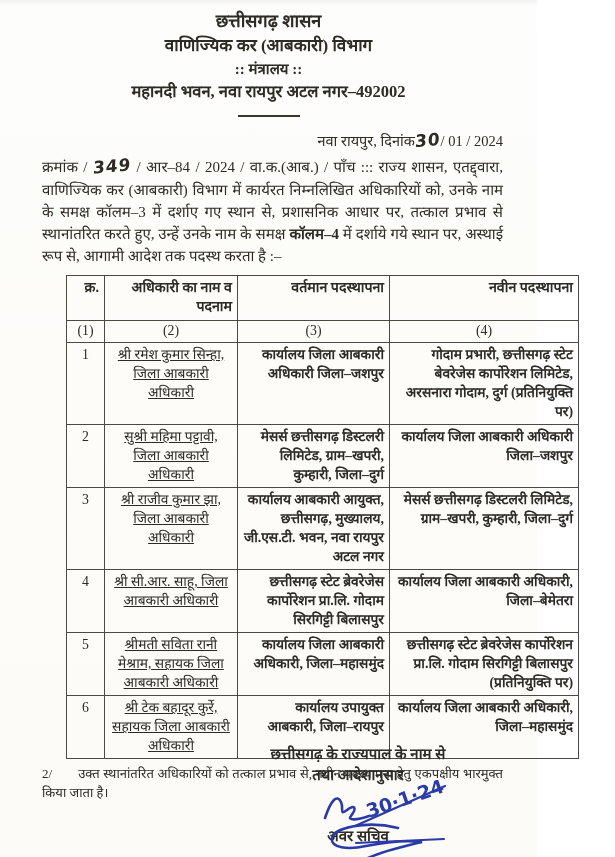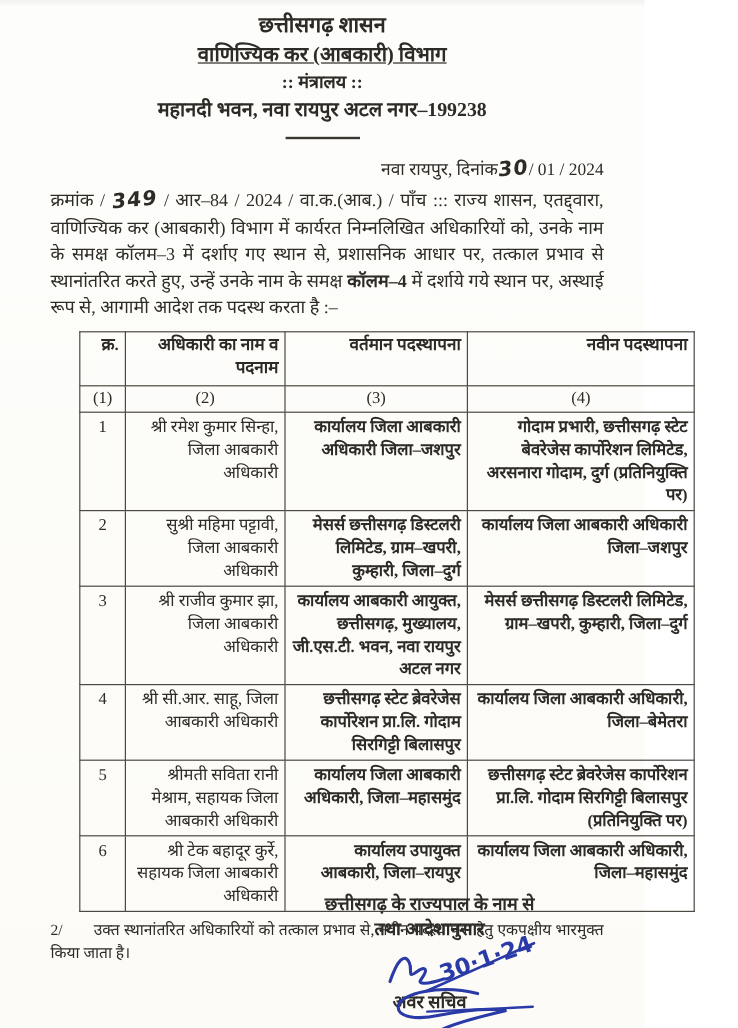--- a/index.html
+++ b/index.html
@@ -11,21 +11,21 @@
     overflow:hidden;
   }
   .page{
     position:relative;
     width:537px;height:857px;
     background:linear-gradient(180deg,#f2f2f2 0px,#fdfdfb 6px,#fcfbf7 100%);
     box-sizing:border-box;
   }
   .header{ text-align:center; padding-top:8px; line-height:1.45; }
   .h1{ font-size:18px; font-weight:bold; }
-  .h2{ font-size:17px; font-weight:bold;text-decoration:underline; }
+  .h2{ font-size:17px; font-weight:bold; }
   .h3{ font-size:15px; font-weight:bold; }
   .h4{ font-size:16.5px; font-weight:bold; }
   .sep{ display:inline-block; width:62px; border-bottom:2.5px solid #3a372f; margin:2px 0 4px 0; }
   .order-title{ font-size:15.5px; font-weight:bold; margin-top:1px; }
   .date-line{ text-align:right; padding-right:34px; font-size:14.5px; margin-top:2px; }
   .hand{
     font-family:"DejaVu Sans",sans-serif;
     display:inline-block;
     font-size:17px; font-weight:bold;
     transform:rotate(-5deg) skewX(-8deg);
@@ -46,21 +46,21 @@
     table-layout:fixed;
   }
   table.order th, table.order td{
     border:1.4px solid #4c4943;
     padding:2px 5px 3px 5px;
     vertical-align:top;
   }
   table.order th{ font-weight:bold; text-align:right; font-size:14.2px; }
   tr.subhead td{ text-align:center; padding:0 4px 2px 4px; font-weight:normal;}
   td.sno{ text-align:center; }
-  td.name{ text-align:right; }
+  td.name{ text-align:center;text-decoration:underline; }
   td.cur, td.new{ text-align:right;font-weight:bold; }
   col.c1{width:38px;} col.c2{width:133px;} col.c3{width:152px;} col.c4{width:189px;}
   .para2{
     margin:6px 34px 0 42px;
     font-size:13px; line-height:1.45;
     text-align:justify;
   }
   .p2num{ padding-right:26px; }
   .footer{
     position:absolute;
@@ -88,21 +88,21 @@
 </style>
 </head>
 <body>
 
 <div class="page">
 
   <div class="header">
     <div class="h1">छत्तीसगढ़ शासन</div>
     <div class="h2">वाणिज्यिक कर (आबकारी) विभाग</div>
     <div class="h3">:: मंत्रालय ::</div>
-    <div class="h4">महानदी भवन, नवा रायपुर अटल नगर–199238</div>
+    <div class="h4">महानदी भवन, नवा रायपुर अटल नगर–492002</div>
     <div><span class="sep"></span></div>
   </div>
 
   <div class="date-line">
     <span>नवा रायपुर, दिनांक</span><span class="hand">30</span><span>/ 01 / 2024</span>
   </div>
 
   <div class="para1">
     <span>क्रमांक / </span><span class="hand">349</span><span> / आर–84 / 2024 / वा.क.(आब.) / पाँच ::: राज्य शासन, एतद्द्वारा, वाणिज्यिक कर (आबकारी) विभाग में कार्यरत निम्नलिखित अधिकारियों को, उनके नाम के समक्ष कॉलम–3 में दर्शाए गए स्थान से, प्रशासनिक आधार पर, तत्काल प्रभाव से स्थानांतरित करते हुए, उन्हें उनके नाम के समक्ष </span><span class="bold">कॉलम–4</span><span> में दर्शाये गये स्थान पर, अस्थाई रूप से, आगामी आदेश तक पदस्थ करता है :–</span>
   </div>

